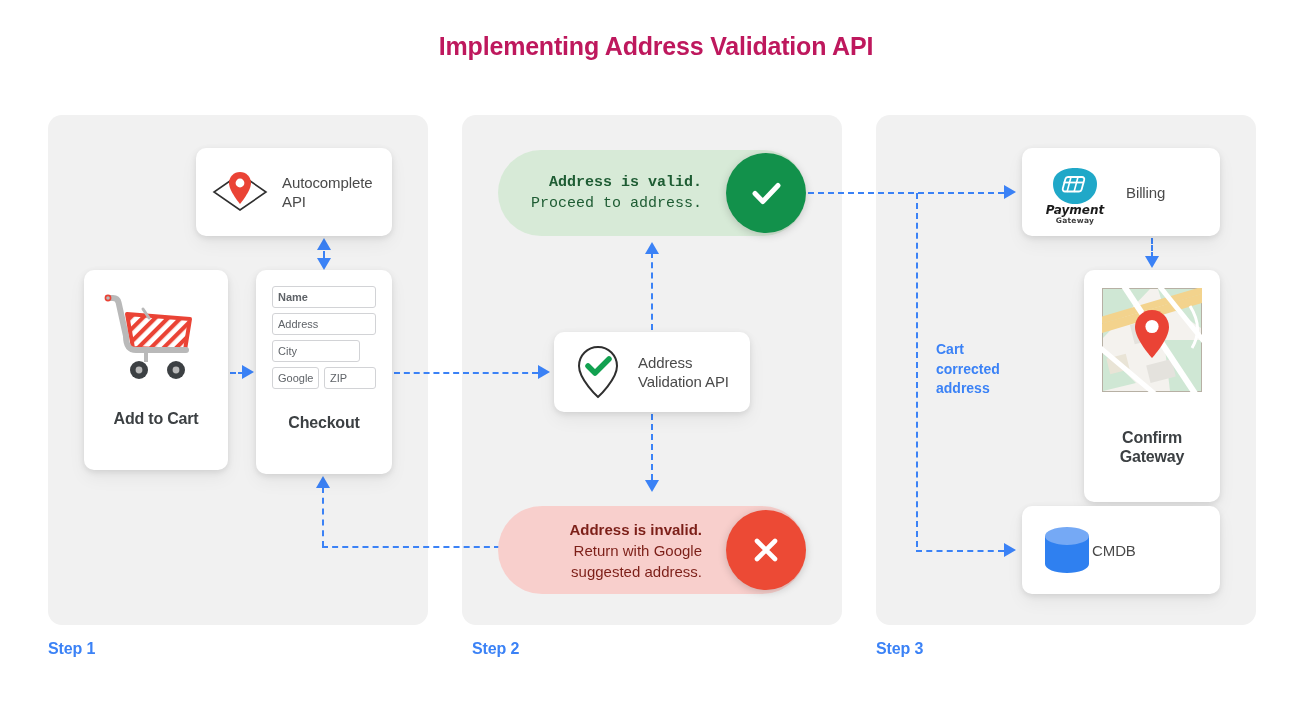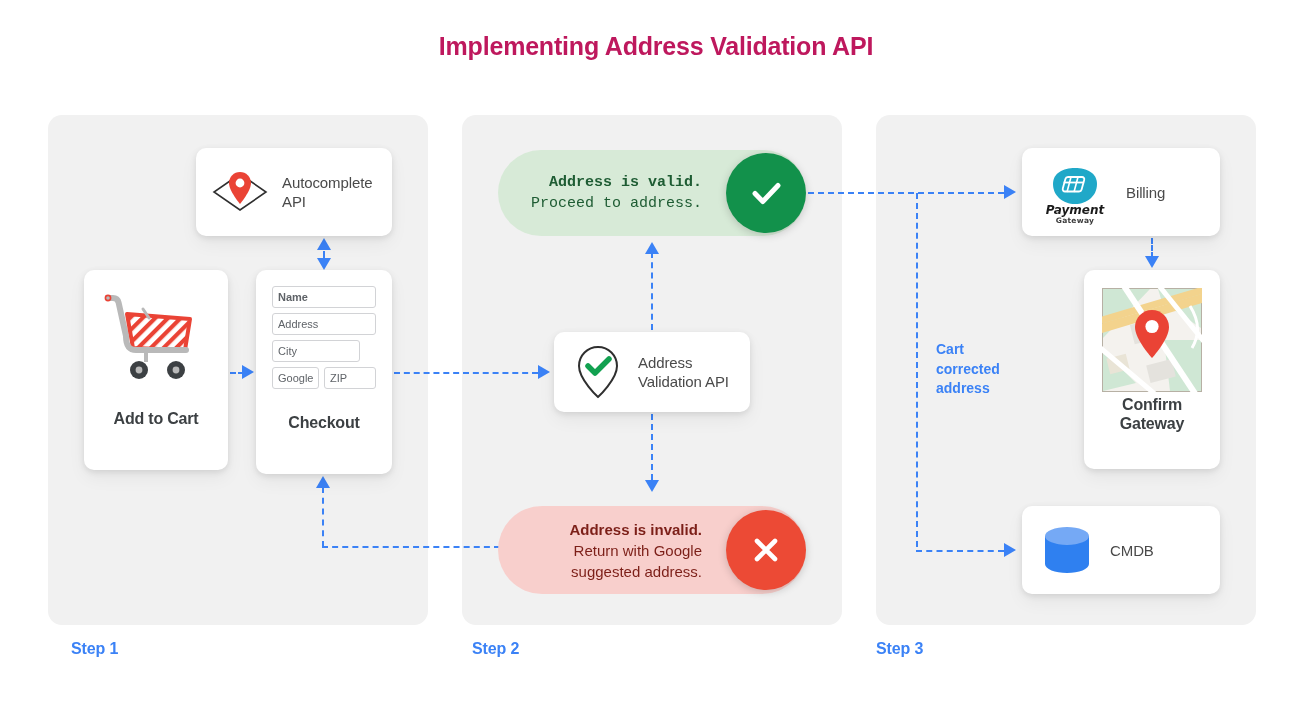--- a/index.html
+++ b/index.html
@@ -27,21 +27,21 @@
   }
   #panel1{left:48px;top:115px;width:380px;height:510px;}
   #panel2{left:462px;top:115px;width:380px;height:510px;}
   #panel3{left:876px;top:115px;width:380px;height:510px;}
 
   .step-label{
     position:absolute;
     font-size:16px;font-weight:bold;color:#3b82f6;
     letter-spacing:-0.1px;
   }
-  #step1-label{left:48px;top:640px;margin-left:23px;}
+  #step1-label{left:48px;top:640px;}
   #step2-label{left:472px;top:640px;}
   #step3-label{left:876px;top:640px;}
 
   
   .card{
     position:absolute;
     background:#ffffff;
     border-radius:10px;
     box-shadow:0 2px 6px rgba(0,0,0,0.10), 0 8px 18px rgba(0,0,0,0.05);
     box-sizing:border-box;
@@ -115,25 +115,25 @@
     display:flex;align-items:center;justify-content:center;
     box-shadow:0 2px 8px rgba(0,0,0,0.18);
   }
   #badge-valid{background:#12914b;}
   #badge-invalid{background:#ec4a35;}
 
   
   #card-billing{left:1022px;top:148px;width:198px;height:88px;
       display:flex;align-items:center;padding-left:16px;}
   #card-billing .card-label{margin-left:14px;}
-  #card-map{left:1084px;top:270px;width:136px;height:199px;}
+  #card-map{left:1084px;top:270px;width:136px;height:232px;}
   #card-map .card-caption{bottom:36px;}
   #card-cmdb{left:1022px;top:506px;width:198px;height:88px;
       display:flex;align-items:center;padding-left:20px;}
-  #card-cmdb .card-label{margin-left:18px;}
+  #card-cmdb .card-label{}
 
   .store-note{
     position:absolute;left:936px;top:340px;width:90px;
     color:#3b82f6;font-size:14px;font-weight:bold;line-height:19.5px;
   }
   .h-dash{
     position:absolute;height:0;
     border-top:2px dashed #3b82f6;
   }
   .v-dash{

